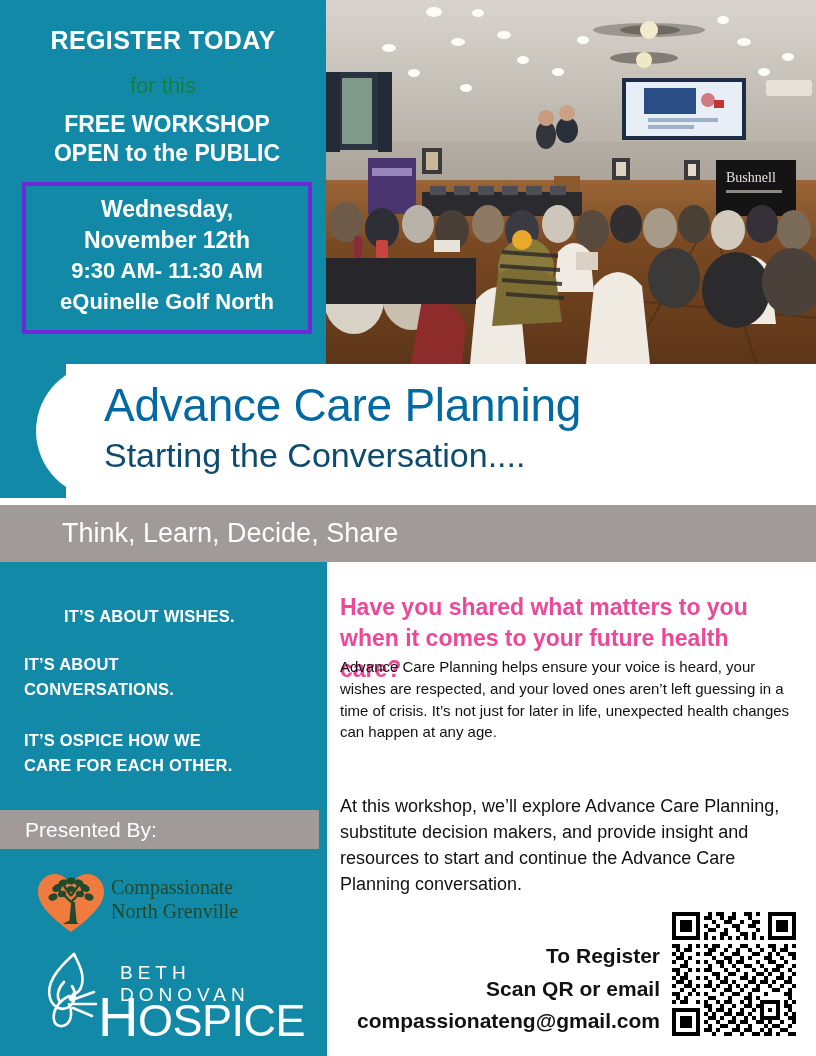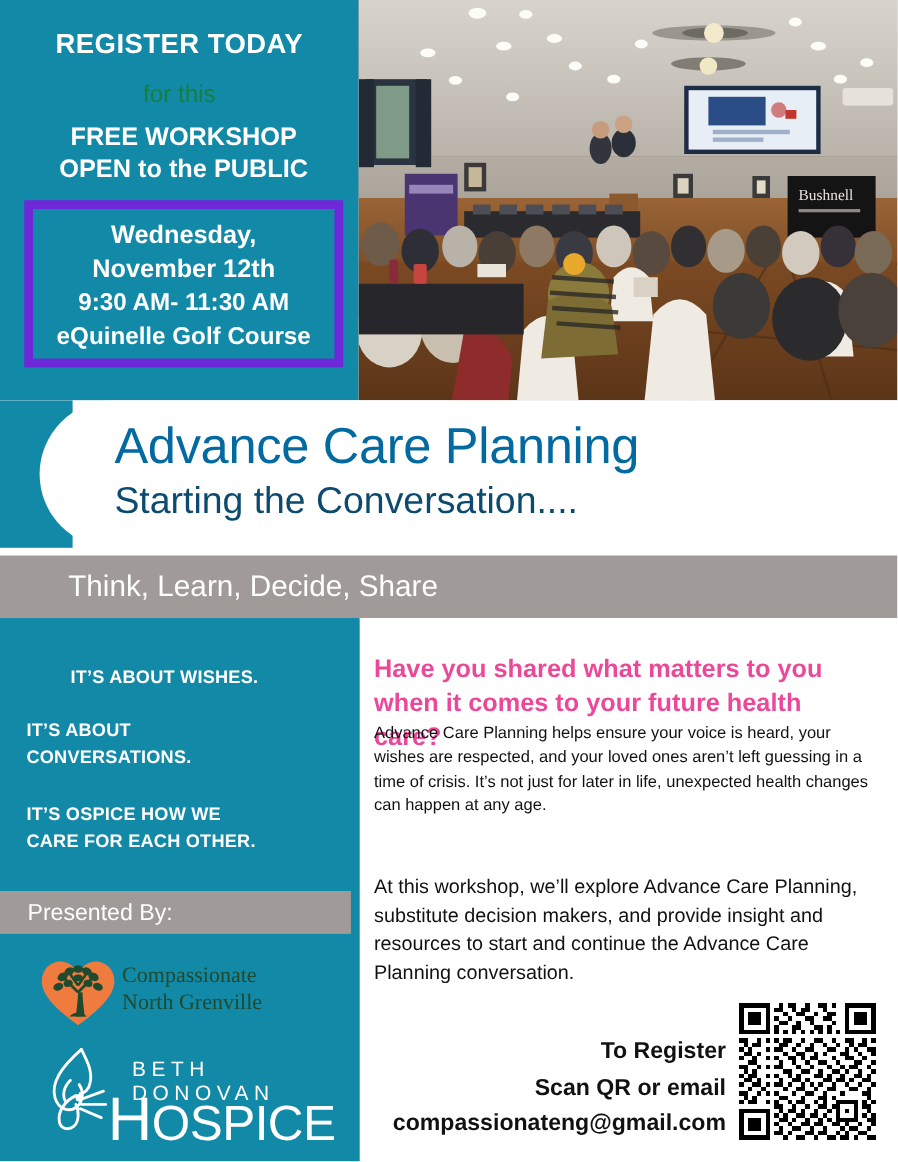--- a/index.html
+++ b/index.html
@@ -9,21 +9,21 @@
   
   .tealTop{position:absolute;left:0;top:0;width:326px;height:364px;background:#1389a8;}
   .reg-today{position:absolute;left:0;top:26px;width:326px;text-align:center;color:#fff;
              font-size:25px;font-weight:bold;letter-spacing:.4px;}
   .for-this{position:absolute;left:0;top:73px;width:326px;text-align:center;color:#15803d;
             font-size:22px;font-weight:300;}
   .free-ws{position:absolute;left:0;top:110px;width:334px;text-align:center;color:#fff;
            font-size:23px;font-weight:bold;line-height:1.24;}
 
   .detailsBox{position:absolute;left:22px;top:182px;width:290px;height:152px;
-              border:8px solid #6d28d9;box-sizing:border-box;}
+              border:4px solid #6d28d9;box-sizing:border-box;}
   .detailsBox .dl{color:#ffffff;text-align:center;font-weight:bold;}
   .dl1{position:absolute;left:0;top:10px;width:100%;font-size:23px;}
   .dl2{position:absolute;left:0;top:41px;width:100%;font-size:23px;}
   .dl3{position:absolute;left:0;top:72px;width:100%;font-size:22px;}
   .dl4{position:absolute;left:0;top:103px;width:100%;font-size:22px;}
 
   
   .photo{position:absolute;left:326px;top:0;width:490px;height:364px;overflow:hidden;background:#6d6358;}
   .photo svg{display:block;width:490px;height:364px;}
 
@@ -89,21 +89,21 @@
   <div class="for-this">for this</div>
   <div class="free-ws">
     <div>FREE WORKSHOP</div>
     <div>OPEN to the PUBLIC</div>
   </div>
 
   <div class="detailsBox">
     <div class="dl dl1">Wednesday,</div>
     <div class="dl dl2">November 12th</div>
     <div class="dl dl3">9:30 AM- 11:30 AM</div>
-    <div class="dl dl4">eQuinelle Golf Course</div>
+    <div class="dl dl4">eQuinelle Golf North</div>
   </div>
 
   <div class="photo">
     <svg viewBox="0 0 490 364" preserveAspectRatio="none" aria-hidden="true">
       <defs>
         <linearGradient id="ceil" x1="0" y1="0" x2="0" y2="1">
           <stop offset="0" stop-color="#d8d4cd"></stop>
             <stop offset="1" stop-color="#b9b3aa"></stop>
         </linearGradient>
         <linearGradient id="wallg" x1="0" y1="0" x2="0" y2="1">

